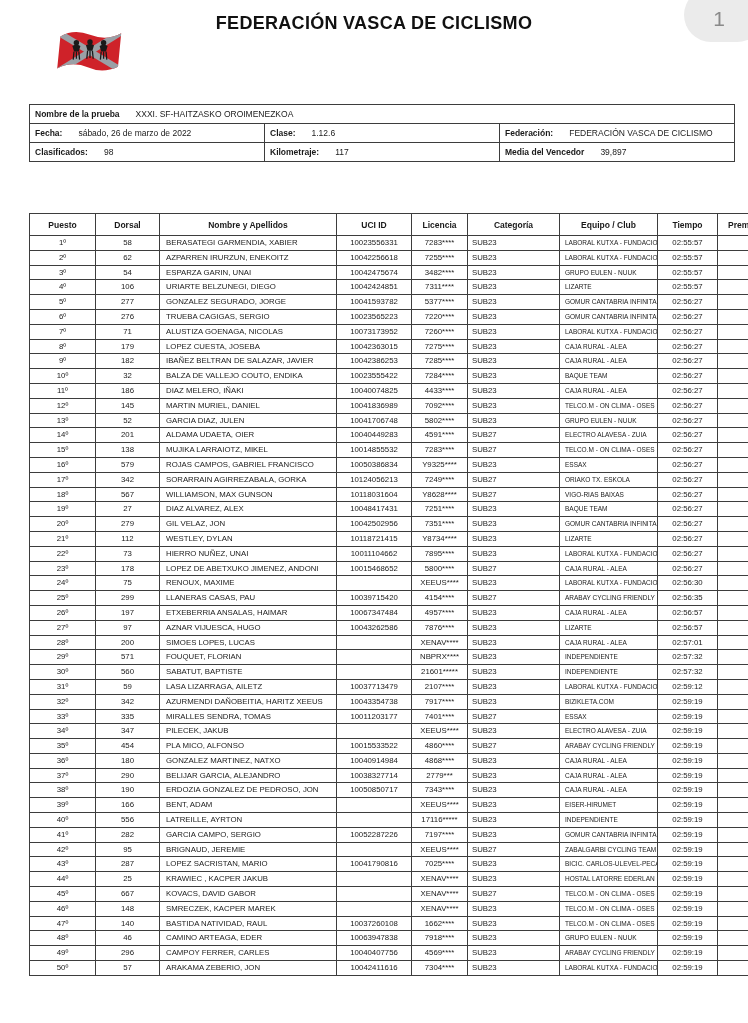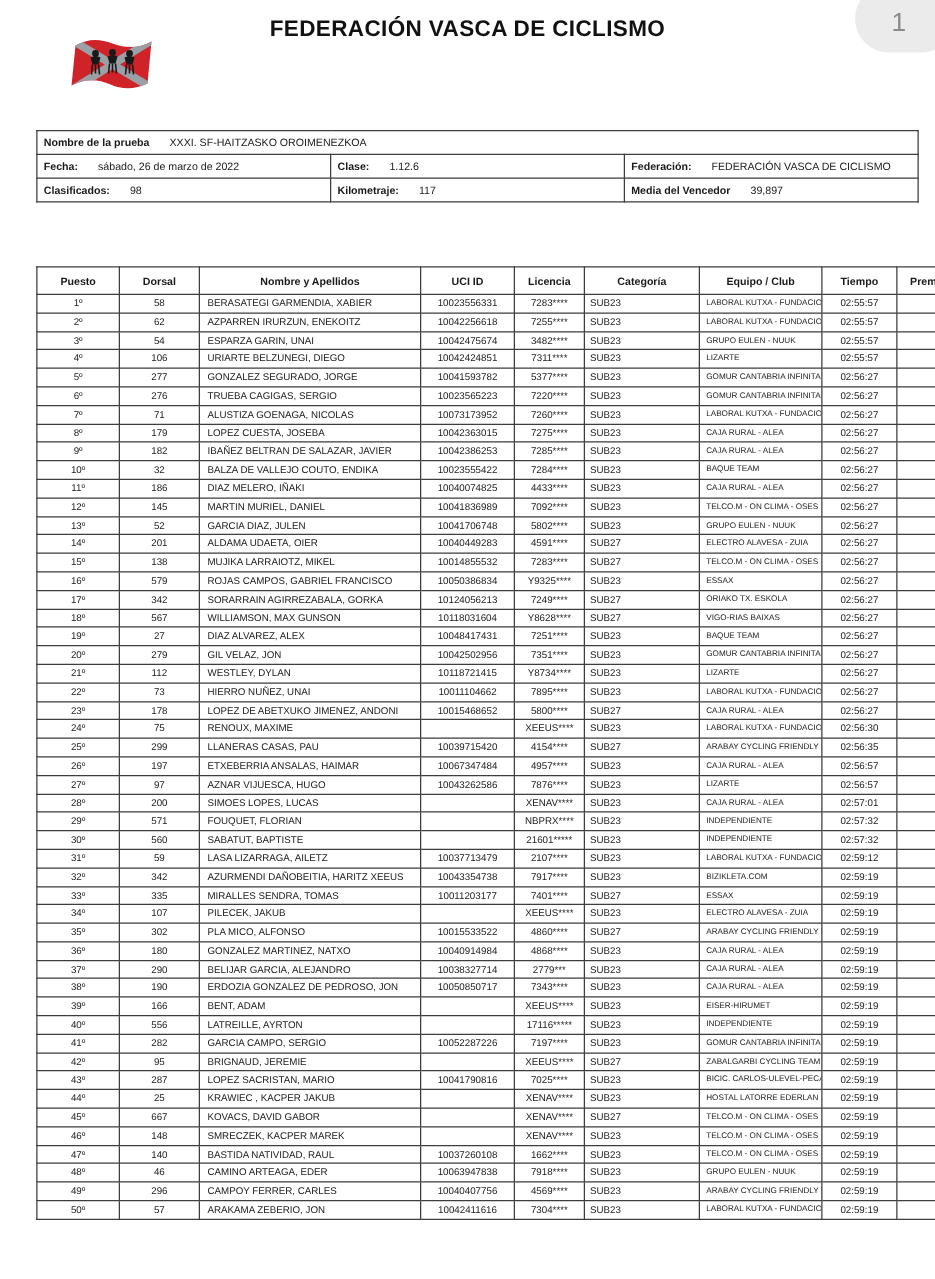--- a/index.html
+++ b/index.html
@@ -500,32 +500,32 @@
           <td class="c2">MIRALLES SENDRA, TOMAS</td>
           <td class="c3">10011203177</td>
           <td class="c4">7401****</td>
           <td class="c5">SUB27</td>
           <td class="c6">ESSAX</td>
           <td class="c7">02:59:19</td>
           <td class="c8"></td>
         </tr>
         <tr>
           <td class="c0">34º</td>
-          <td class="c1">107</td>
+          <td class="c1">347</td>
           <td class="c2">PILECEK, JAKUB</td>
           <td class="c3"></td>
           <td class="c4">XEEUS****</td>
           <td class="c5">SUB23</td>
           <td class="c6">ELECTRO ALAVESA - ZUIA</td>
           <td class="c7">02:59:19</td>
           <td class="c8"></td>
         </tr>
         <tr>
           <td class="c0">35º</td>
-          <td class="c1">302</td>
+          <td class="c1">454</td>
           <td class="c2">PLA MICO, ALFONSO</td>
           <td class="c3">10015533522</td>
           <td class="c4">4860****</td>
           <td class="c5">SUB27</td>
           <td class="c6">ARABAY CYCLING FRIENDLY BALEAR</td>
           <td class="c7">02:59:19</td>
           <td class="c8"></td>
         </tr>
         <tr>
           <td class="c0">36º</td>

